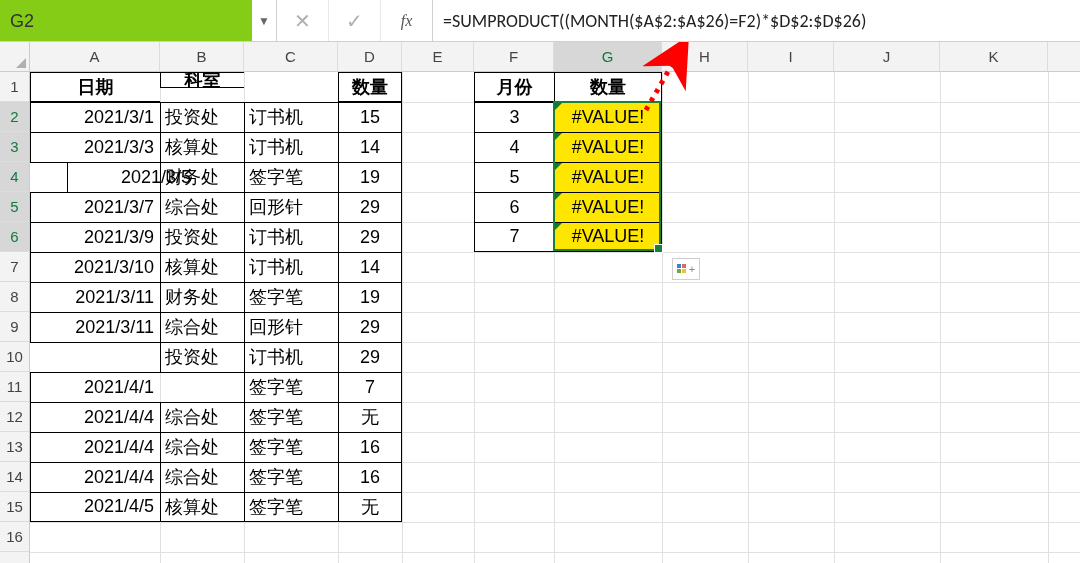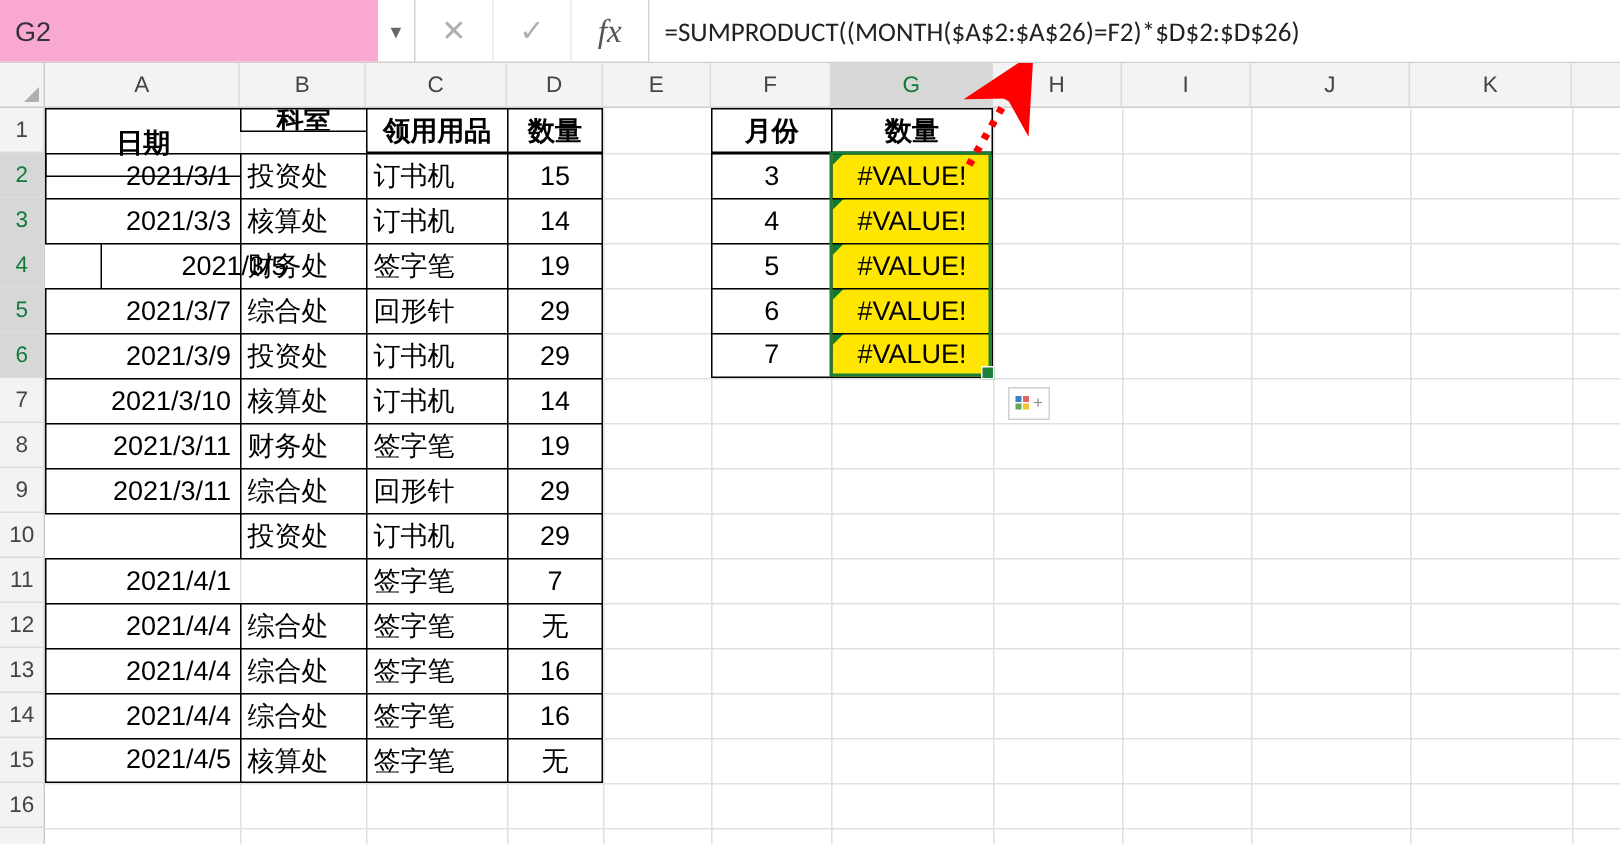--- a/index.html
+++ b/index.html
@@ -25,21 +25,21 @@
     align-items: stretch;
     flex: 0 0 265px;
     border-right: 1px solid #d0d0d0;
   }
   .name-box {
     flex: 1;
     padding: 0 10px;
     font-size: 18px;
     line-height: 40px;
     color: #333;
-    background: #f9a8d4;
+    background: #84cc16;
     border: none;
     outline: none;
   }
   .name-box-btn {
     width: 24px;
     display: flex;
     align-items: center;
     justify-content: center;
     color: #666;
     cursor: pointer;
@@ -56,21 +56,21 @@
     justify-content: center;
     color: #b0b0b0;
     font-size: 20px;
     border-right: 1px solid #e8e8e8;
     cursor: pointer;
   }
   .fx-btn.fx {
     font-style: italic;
     color: #555;
     font-family: Georgia, serif;
-    font-size: 22px;
+    font-size: 16px;
     border-right: 1px solid #d0d0d0;
   }
   .formula-input {
     flex: 1;
     padding: 0 10px;
     font-size: 18px;
     line-height: 40px;
     font-family: Calibri, Arial, sans-serif;
     color: #222;
     background: #fff;
@@ -334,23 +334,22 @@
         <div class="gl-h" style="top: 240px;"></div>
         <div class="gl-h" style="top: 270px;"></div>
         <div class="gl-h" style="top: 300px;"></div>
         <div class="gl-h" style="top: 330px;"></div>
         <div class="gl-h" style="top: 360px;"></div>
         <div class="gl-h" style="top: 390px;"></div>
         <div class="gl-h" style="top: 420px;"></div>
         <div class="gl-h" style="top: 450px;"></div>
         <div class="gl-h" style="top: 480px;"></div>
       </div>
-  <div class="cell header-cell center b-t b-b b-l " style="left: 0px; top: 0px; width: 130px; height: 46px;">日期</div>
+  <div class="cell header-cell center b-t b-b b-l " style="left: 0px; top: 0px; width: 130px; height: 30px;">日期</div>
       <div class="cell header-cell center b-t b-b b-l " style="left: 130px; top: 0px; width: 84px; height: 16px;">科室</div>
-      <div class="cell header-cell center b-t b-b b-l " style="left: 214px; top: 0px; width: 94px; height: 30px;">领用用品</div>
       <div class="cell header-cell center b-t b-b b-l b-r" style="left: 308px; top: 0px; width: 64px; height: 30px;">数量</div>
       <div class="cell right b-l" style="left: 0px; top: 30px; width: 130px; height: 30px;">2021/3/1</div>
       <div class="cell left b-l" style="left: 130px; top: 30px; width: 84px; height: 30px;">投资处</div>
       <div class="cell left b-l" style="left: 214px; top: 30px; width: 94px; height: 30px;">订书机</div>
       <div class="cell center b-l b-r" style="left: 308px; top: 30px; width: 64px; height: 30px;">15</div>
       <div class="cell right b-l" style="left: 0px; top: 60px; width: 130px; height: 30px;">2021/3/3</div>
       <div class="cell left b-l" style="left: 130px; top: 60px; width: 84px; height: 30px;">核算处</div>
       <div class="cell left b-l" style="left: 214px; top: 60px; width: 94px; height: 30px;">订书机</div>
       <div class="cell center b-l b-r" style="left: 308px; top: 60px; width: 64px; height: 30px;">14</div>
       <div class="cell right b-l" style="left: 0px; top: 90px; width: 130px; height: 30px; margin-left: 37px;">2021/3/5</div>

